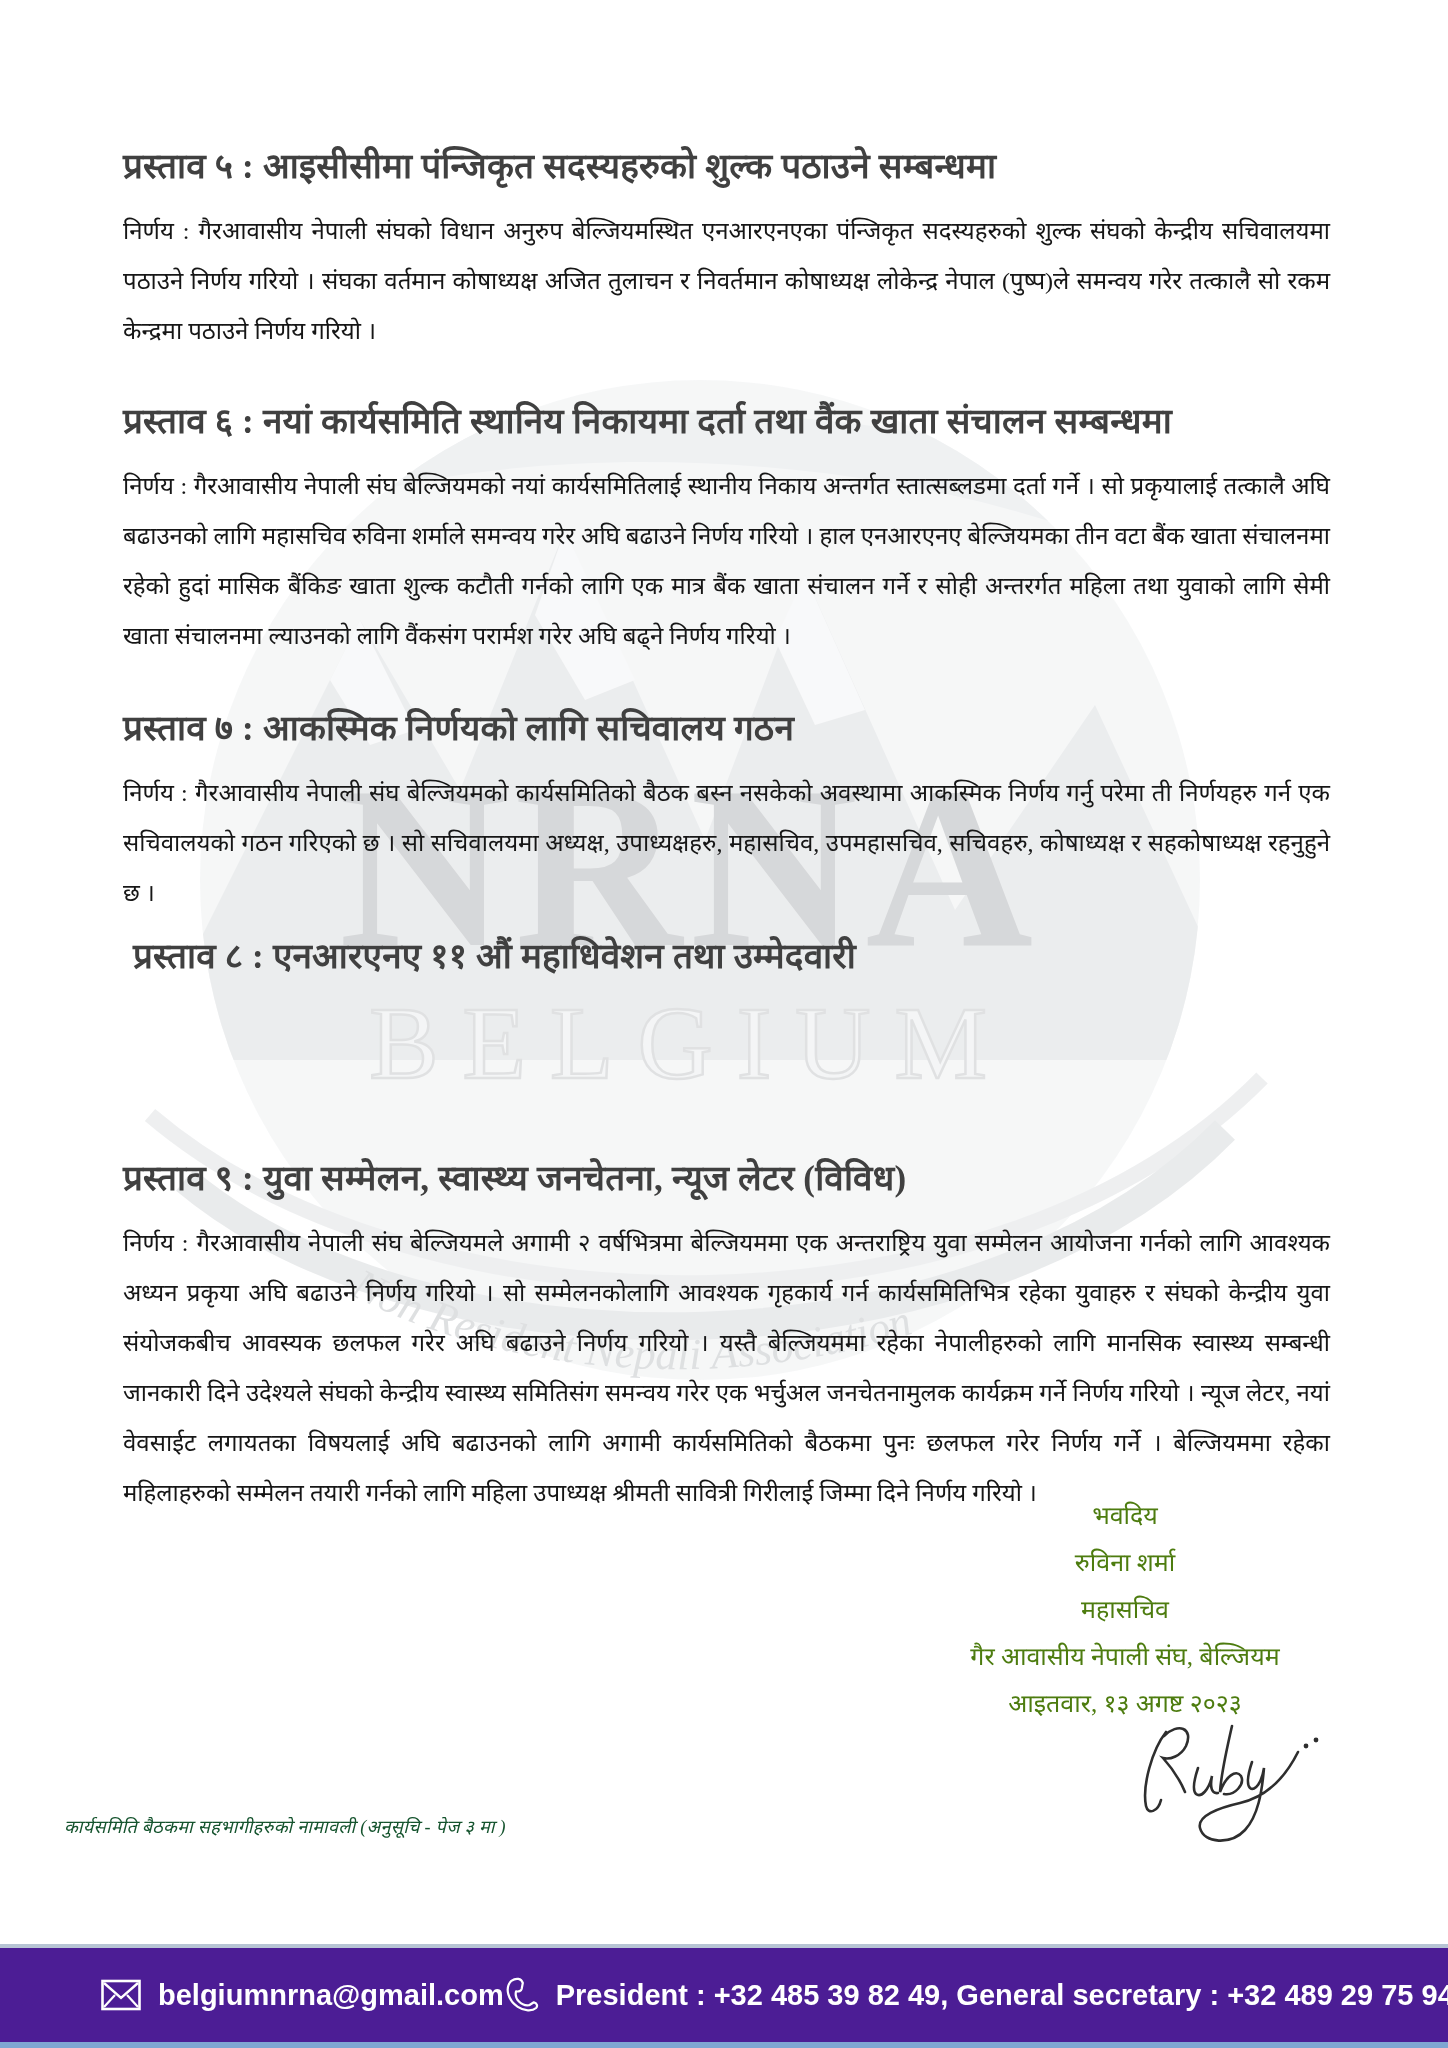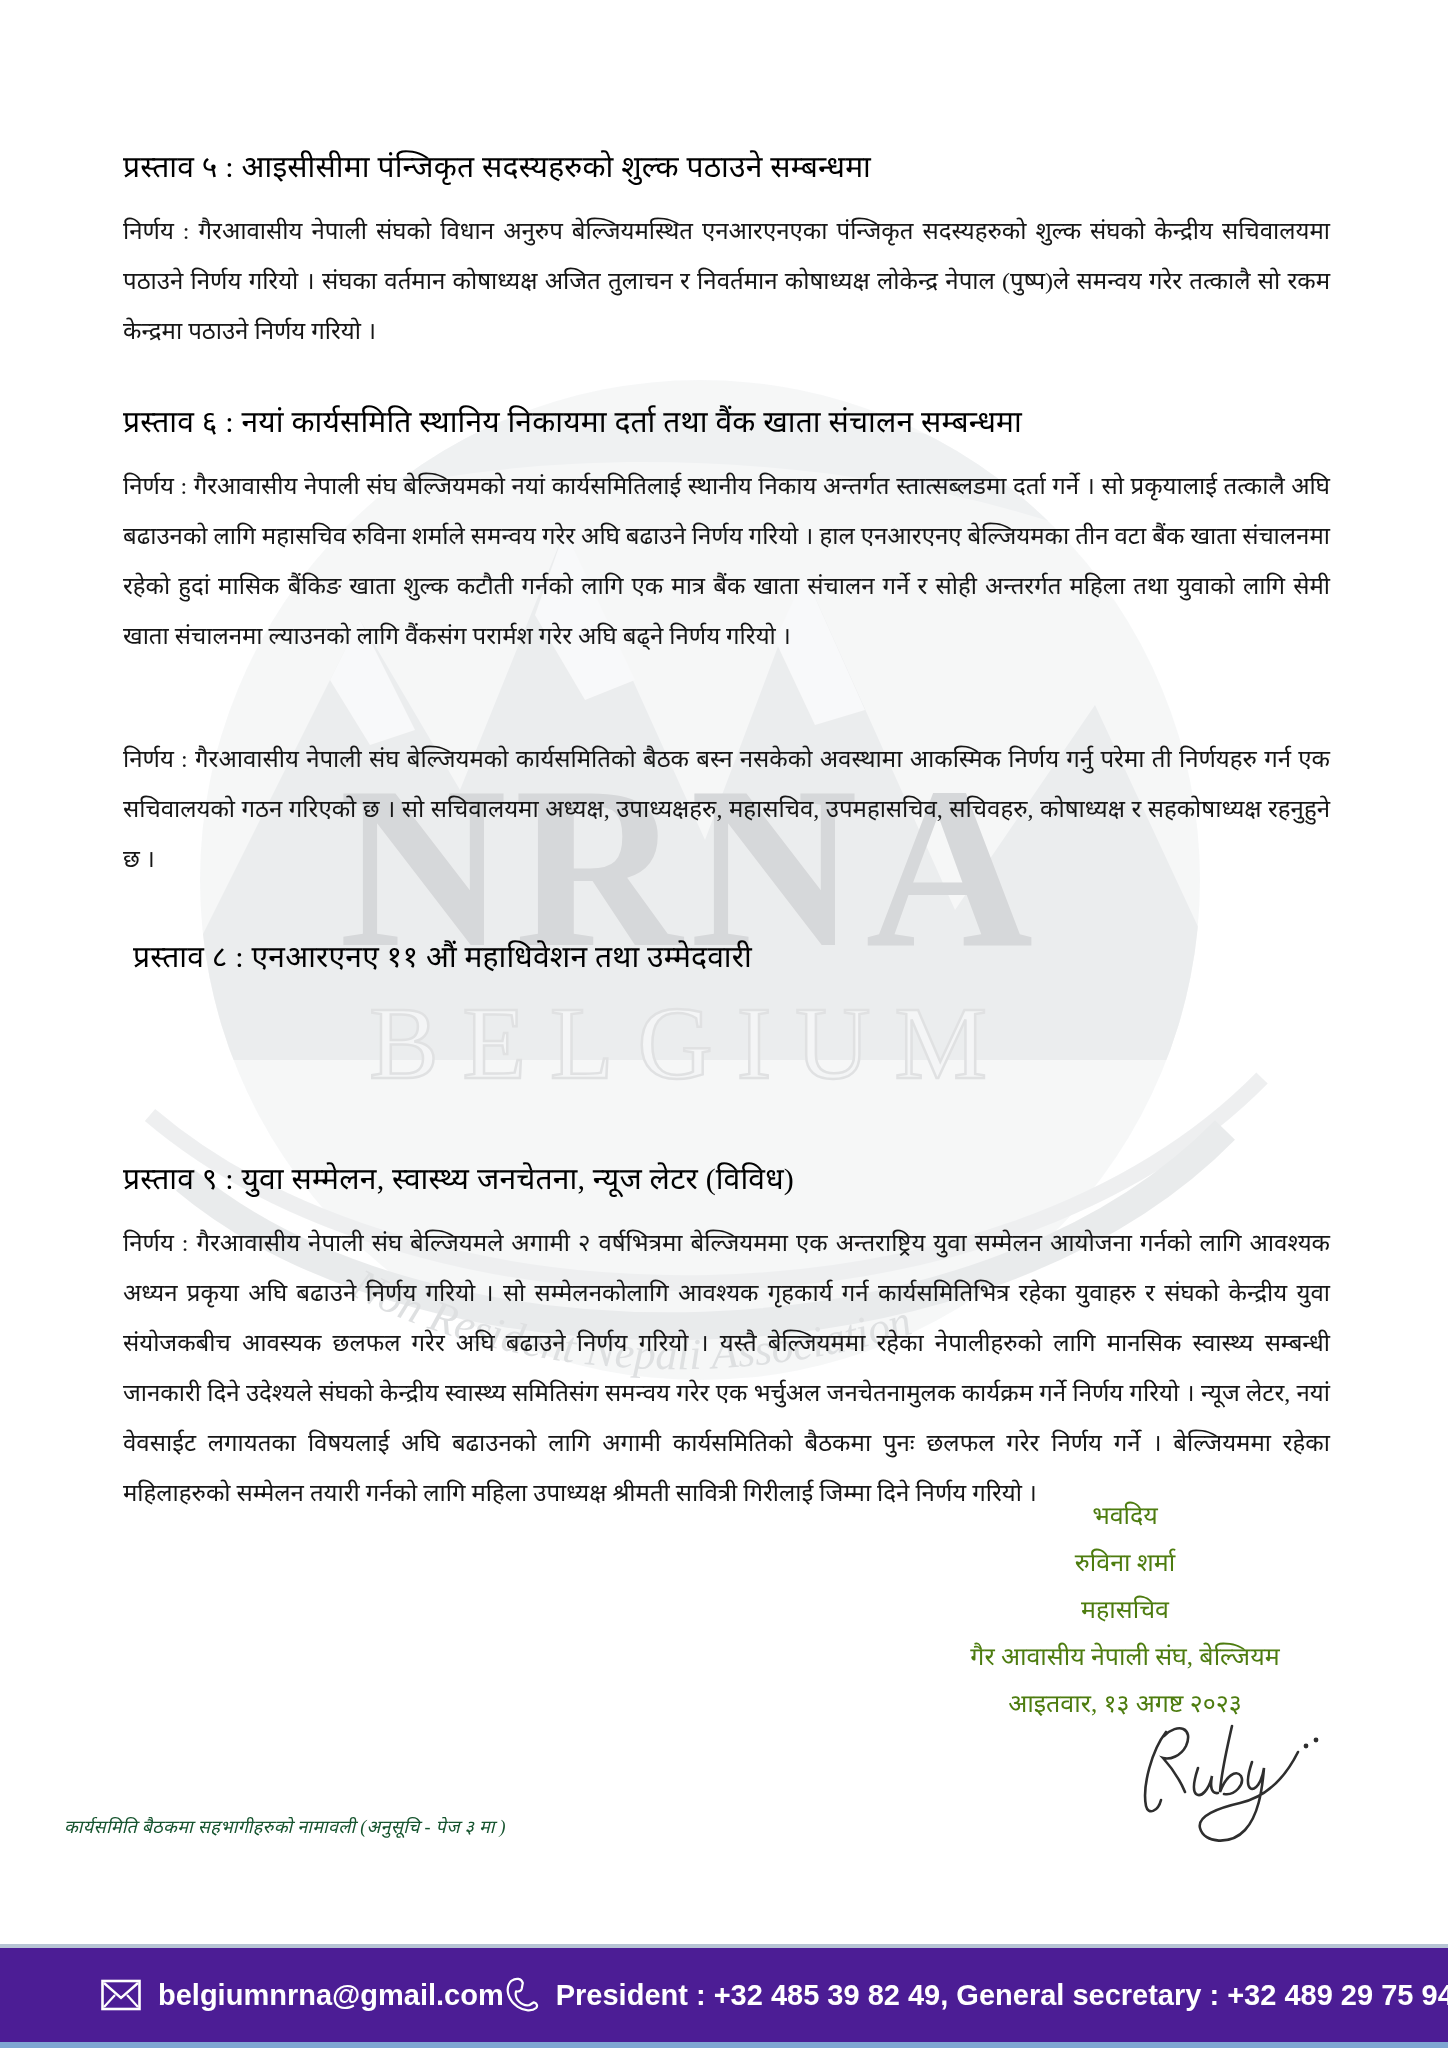--- a/index.html
+++ b/index.html
@@ -13,21 +13,21 @@
     font-family:"Liberation Serif","DejaVu Serif",serif;
     color:#111;
   }
   .wm {
     position:absolute; left:0; top:0; z-index:0;
     pointer-events:none;
   }
   .content { position:absolute; left:0; top:0; width:100%; height:100%; z-index:1; }
   .section { position:absolute; left:123px; width:1207px; }
   .section h2 {
-    font-size:30px; font-weight:normal; color:#000000;
+    font-size:35px; font-weight:bold; color:#404040;
     line-height:34px; letter-spacing:0.2px;
   }
   .section .body {
     margin-top:22px;
     font-size:24px; line-height:50px;
     text-align:justify; color:#161616;
   }
   .sig-block {
     position:absolute; right:103px; top:1492px; width:440px;
     text-align:center; font-size:25px; line-height:47px; color:#4d7c0f;
@@ -89,20 +89,21 @@
       <h2>प्रस्ताव ५ : आइसीसीमा पंन्जिकृत सदस्यहरुको शुल्क पठाउने सम्बन्धमा</h2>
       <div class="body">निर्णय : गैरआवासीय नेपाली संघको विधान अनुरुप बेल्जियमस्थित एनआरएनएका पंन्जिकृत सदस्यहरुको शुल्क संघको केन्द्रीय सचिवालयमा पठाउने निर्णय गरियो । संघका वर्तमान कोषाध्यक्ष अजित तुलाचन र निवर्तमान कोषाध्यक्ष लोकेन्द्र नेपाल (पुष्प)ले समन्वय गरेर तत्कालै सो रकम केन्द्रमा पठाउने निर्णय गरियो ।</div>
     </div>
 
     <div class="section" style="top:405px">
       <h2>प्रस्ताव ६ : नयां कार्यसमिति स्थानिय निकायमा दर्ता तथा वैंक खाता संचालन सम्बन्धमा</h2>
       <div class="body">निर्णय : गैरआवासीय नेपाली संघ बेल्जियमको नयां कार्यसमितिलाई स्थानीय निकाय अन्तर्गत स्तात्सब्लडमा दर्ता गर्ने । सो प्रकृयालाई तत्कालै अघि बढाउनको लागि महासचिव रुविना शर्माले समन्वय गरेर अघि बढाउने निर्णय गरियो । हाल एनआरएनए बेल्जियमका तीन वटा बैंक खाता संचालनमा रहेको हुदां मासिक बैंकिङ खाता शुल्क कटौती गर्नको लागि एक मात्र बैंक खाता संचालन गर्ने र सोही अन्तरर्गत महिला तथा युवाको लागि सेमी खाता संचालनमा ल्याउनको लागि वैंकसंग परार्मश गरेर अघि बढ्ने निर्णय गरियो ।</div>
     </div>
 
     <div class="section" style="top:712px">
+      <h2>प्रस्ताव ७ : आकस्मिक निर्णयको लागि सचिवालय गठन</h2>
       <div class="body">निर्णय : गैरआवासीय नेपाली संघ बेल्जियमको कार्यसमितिको बैठक बस्न नसकेको अवस्थामा आकस्मिक निर्णय गर्नु परेमा ती निर्णयहरु गर्न एक सचिवालयको गठन गरिएको छ । सो सचिवालयमा अध्यक्ष, उपाध्यक्षहरु, महासचिव, उपमहासचिव, सचिवहरु, कोषाध्यक्ष र सहकोषाध्यक्ष रहनुहुने छ ।</div>
     </div>
 
     <div class="section" style="top:940px">
       <h2 style="padding-left:10px">प्रस्ताव ८ : एनआरएनए ११ औं महाधिवेशन तथा उम्मेदवारी</h2>
     </div>
 
     <div class="section" style="top:1162px">
       <h2>प्रस्ताव ९ :  युवा सम्मेलन, स्वास्थ्य जनचेतना, न्यूज लेटर (विविध)</h2>
       <div class="body">निर्णय :  गैरआवासीय नेपाली संघ बेल्जियमले अगामी  २ वर्षभित्रमा बेल्जियममा एक अन्तराष्ट्रिय युवा सम्मेलन  आयोजना गर्नको लागि आवश्यक अध्यन प्रकृया अघि बढाउने निर्णय गरियो । सो सम्मेलनकोलागि आवश्यक गृहकार्य गर्न कार्यसमितिभित्र रहेका युवाहरु र संघको केन्द्रीय युवा संयोजकबीच आवस्यक  छलफल गरेर अघि बढाउने निर्णय गरियो । यस्तै बेल्जियममा रहेका नेपालीहरुको लागि मानसिक स्वास्थ्य सम्बन्धी जानकारी दिने उदेश्यले संघको केन्द्रीय स्वास्थ्य समितिसंग समन्वय गरेर एक भर्चुअल जनचेतनामुलक कार्यक्रम गर्ने निर्णय गरियो । न्यूज लेटर, नयां वेवसाईट लगायतका विषयलाई अघि बढाउनको लागि अगामी कार्यसमितिको बैठकमा पुनः छलफल गरेर निर्णय गर्ने । बेल्जियममा रहेका महिलाहरुको सम्मेलन तयारी गर्नको लागि महिला उपाध्यक्ष श्रीमती सावित्री गिरीलाई जिम्मा दिने निर्णय गरियो ।</div>

